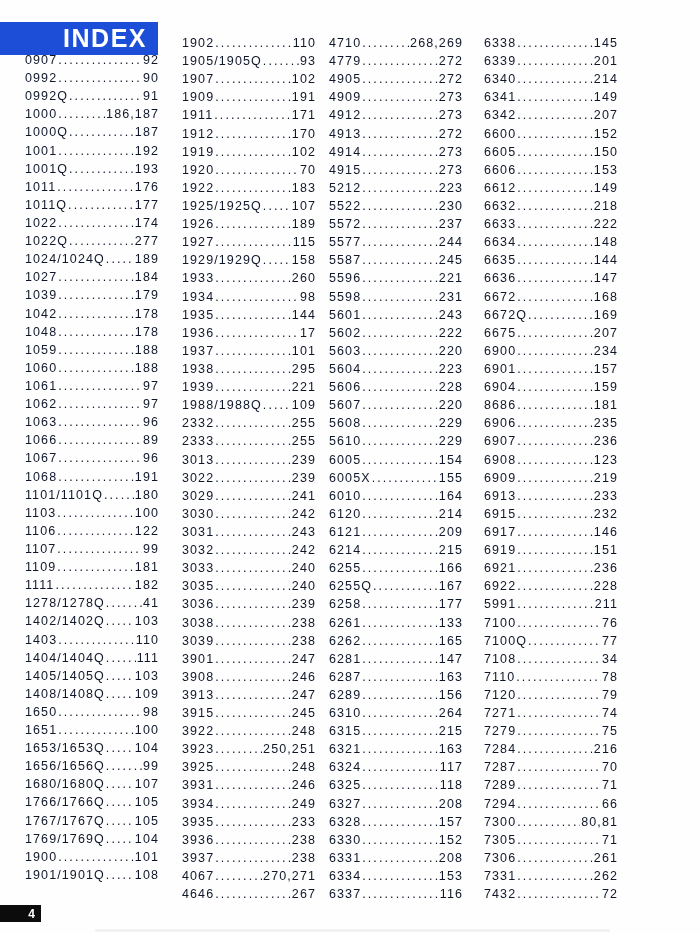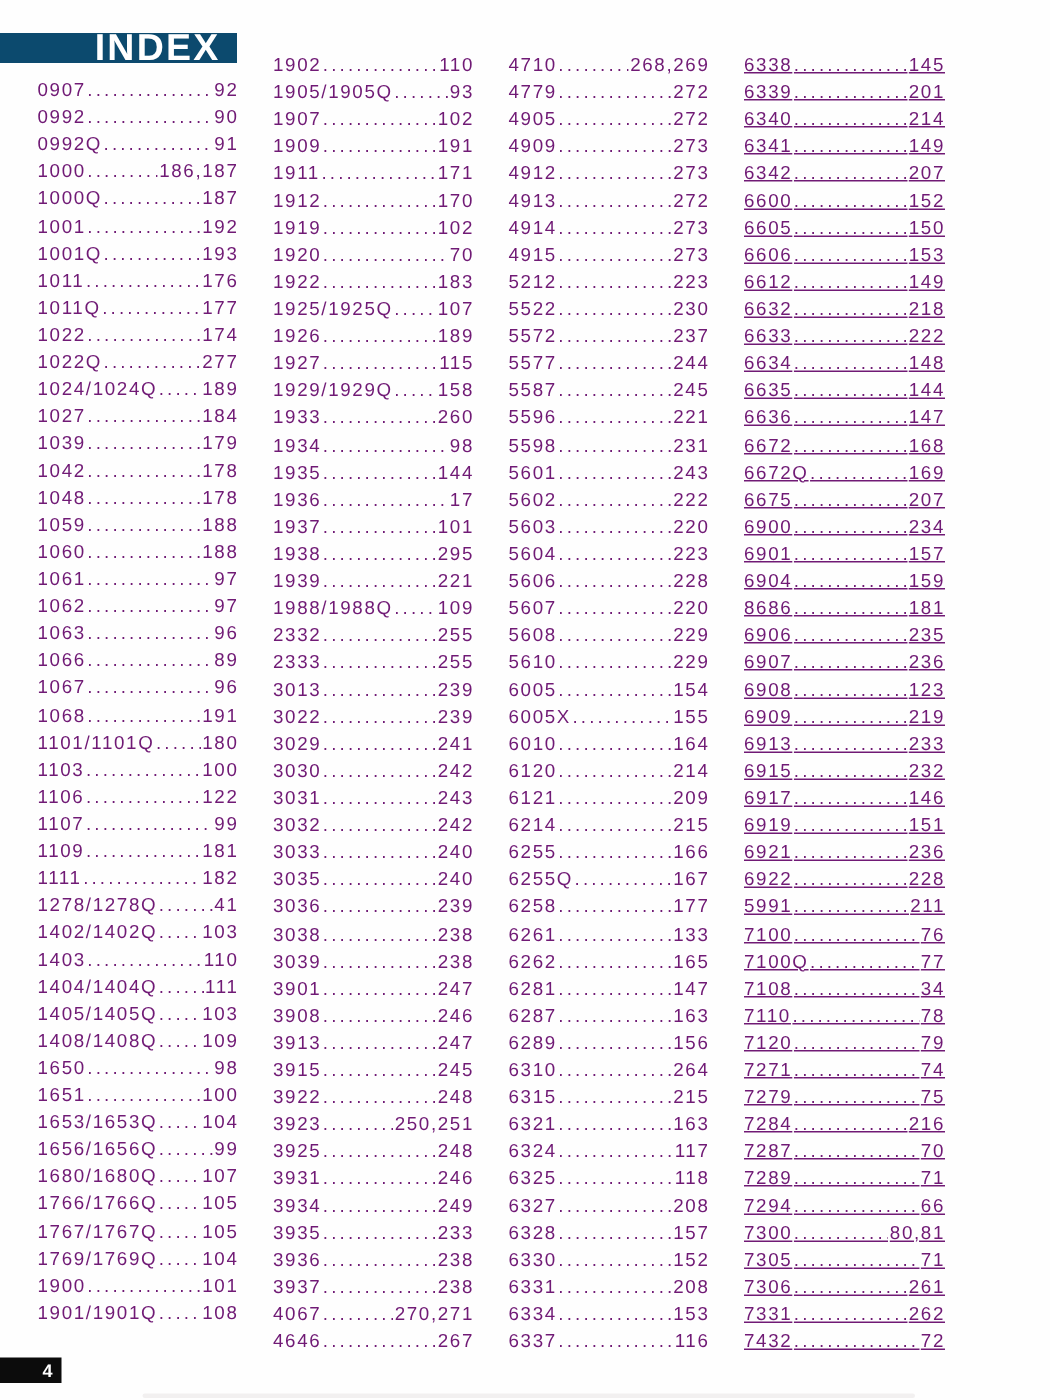--- a/index.html
+++ b/index.html
@@ -5,36 +5,36 @@
   html, body { margin: 0; padding: 0; }
   body {
     width: 700px; height: 933px;
     background: #fefefe;
     font-family: "Liberation Sans", sans-serif;
     position: relative;
     overflow: hidden;
   }
   .header-bar {
     position: absolute; left: 0; top: 22px;
-    width: 158px; height: 20px;
-    background: #0c4a6e;
+    width: 158px; height: 33px;
+    background: #1d4ed8;
     color: #ffffff;
     display: flex; align-items: center; justify-content: flex-end;
     padding-right: 11px; box-sizing: border-box;
     font-size: 25px; font-weight: bold; letter-spacing: 1.5px;
   }
   .col {
     position: absolute;
     width: 134px;
-    color: #701a75;
+    color: #0f172a;
   }
   .col-1 { left: 25px;  top: 51px; }
   .col-2 { left: 182px; top: 34px; }
-  .col-3 { left: 339px; top: 34px; }
-  .col-4 { left: 496px; top: 34px; text-decoration: underline; }
+  .col-3 { left: 329px; top: 34px; }
+  .col-4 { left: 484px; top: 34px; }
   .row {
     display: flex; align-items: baseline;
     height: 18.12px; line-height: 18.12px;
     font-size: 12.5px; letter-spacing: 1.1px;
     white-space: nowrap;
   }
   .entry-label { flex: none; }
   .dot-leader {
     flex: 1 1 auto;
     overflow: hidden;

